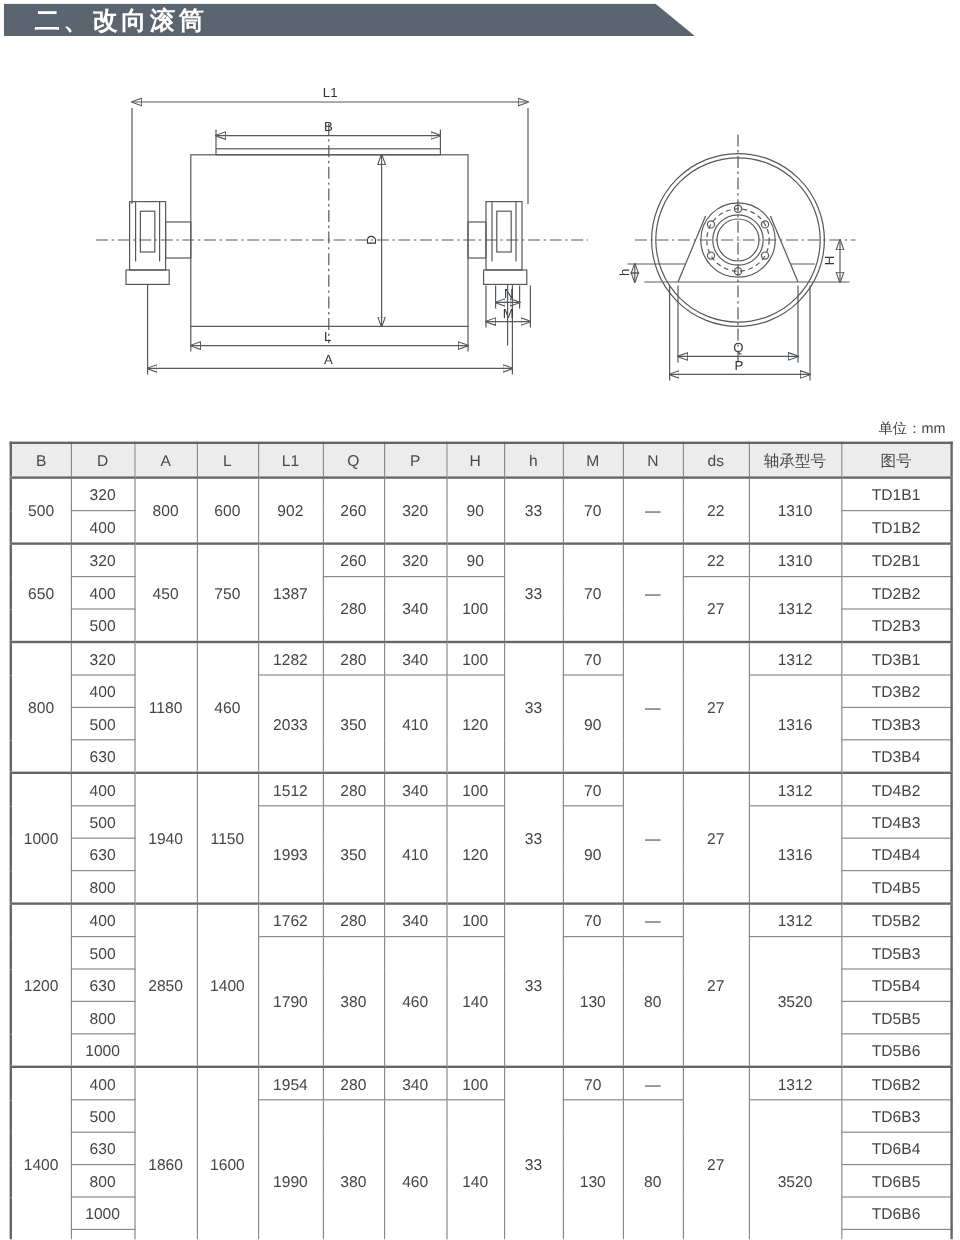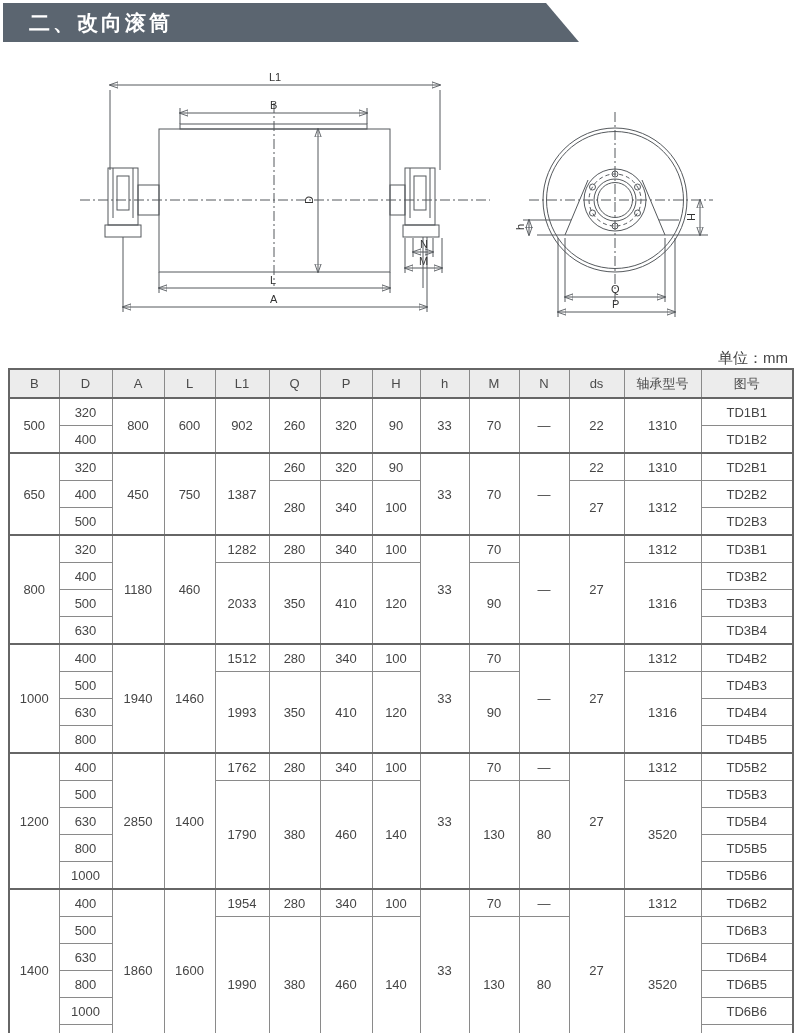--- a/index.html
+++ b/index.html
@@ -1,33 +1,33 @@
 <!DOCTYPE html>
 <html><head>
 <meta charset="utf-8">
 <style>
   html,body { margin:0; padding:0; background:#fff; }
   body { width:800px; height:1033px; font-family:"Liberation Sans","DejaVu Sans",sans-serif; }
   #page { position:relative; width:800px; height:1033px; overflow:hidden; background:#fff; }
 
-  .banner { position:absolute; top:3px; left:3px; width:576px; height:39px;
+  .banner { position:absolute; top:3px; left:3px; width:576px; height:27px;
             background:#5b6570; display:flex; align-items:center;
             clip-path:polygon(0 0, 543px 0, 576px 100%, 0 100%);text-align:right; }
   .banner span { color:#ffffff; font-weight:bold; font-size:21px; letter-spacing:3px;
                  padding-left:26px; white-space:nowrap; }
 
   svg.drawing { position:absolute; }
   svg.drawing line, svg.drawing rect, svg.drawing circle, svg.drawing path, svg.drawing polyline
        { stroke:#55595d; stroke-width:1; fill:none; }
   svg.drawing text { font-size:11px; fill:#333; stroke:none; font-family:"Liberation Sans",sans-serif; }
   .cl { stroke-dasharray:10 3 2 3; stroke-width:0.8; }
   .dim { stroke-width:0.8; }
   .ext { stroke-width:0.7; }
 
-  .unit-note { position:absolute; top:349px; right:12px; font-size:15px; color:#444; }
+  .unit-note { position:absolute; top:349px; right:12px; font-size:12px; color:#444; }
 
   table.spec { position:absolute; top:368px; left:8px; width:784px;
                border-collapse:collapse; table-layout:fixed; font-size:13px; color:#454545;
                border:2px solid #666; }
   table.spec th, table.spec td { border:1px solid #8a8a8a; text-align:center; vertical-align:middle;
                padding:0; font-weight:normal; overflow:hidden; white-space:nowrap; }
   table.spec thead th { background:#ececec; height:27px; color:#4a4a4a; border-bottom:1px solid #666; }
   table.spec td { height:26px; background:#fff; }
   table.spec td.sec-top { border-top:2px solid #666; }
 </style>
@@ -266,21 +266,21 @@
           <td>TD3B3</td>
         </tr>
         <tr>
           <td>630</td>
           <td>TD3B4</td>
         </tr>
         <tr>
           <td rowspan="4" class="sec-top">1000</td>
           <td class="sec-top">400</td>
           <td rowspan="4" class="sec-top">1940</td>
-          <td rowspan="4" class="sec-top">1460</td>
+          <td rowspan="4" class="sec-top">1150</td>
           <td class="sec-top">1512</td>
           <td class="sec-top">280</td>
           <td class="sec-top">340</td>
           <td class="sec-top">100</td>
           <td rowspan="4" class="sec-top">33</td>
           <td class="sec-top">70</td>
           <td rowspan="4" class="sec-top">—</td>
           <td rowspan="4" class="sec-top">27</td>
           <td class="sec-top">1312</td>
           <td class="sec-top">TD4B2</td>

